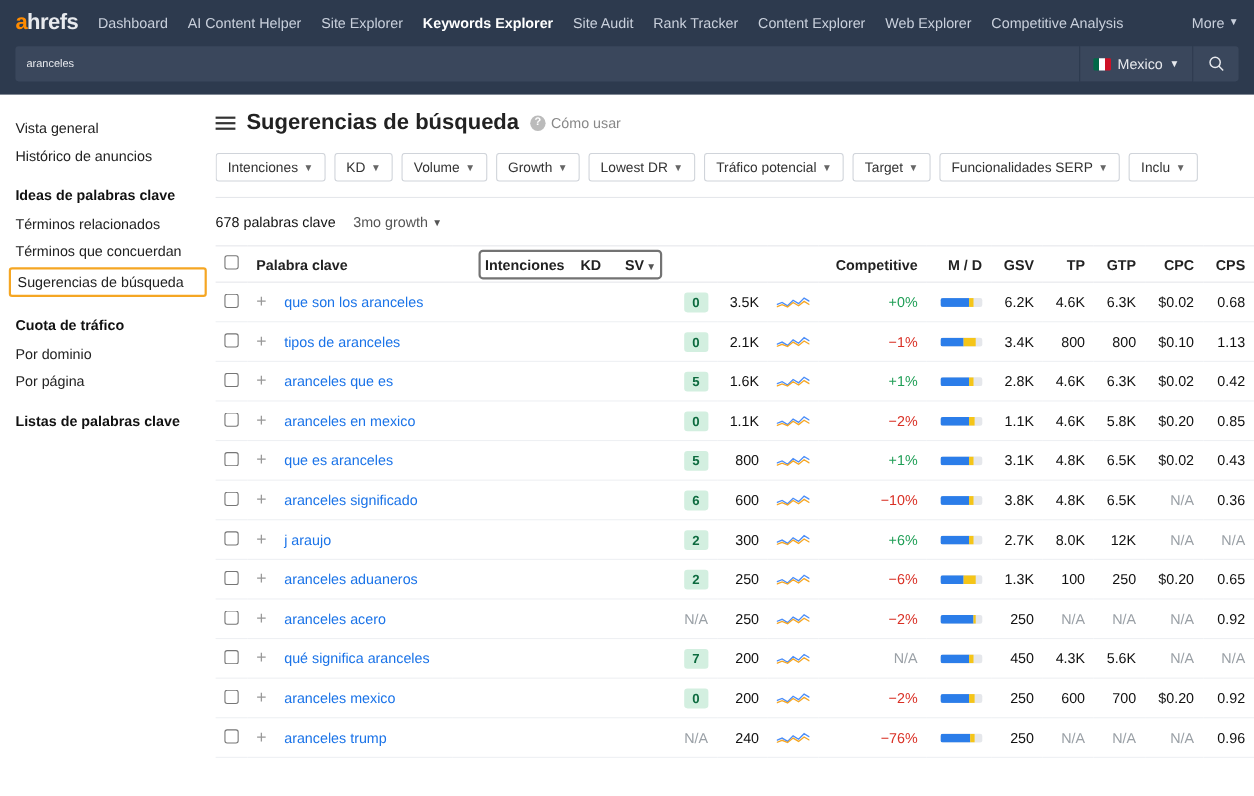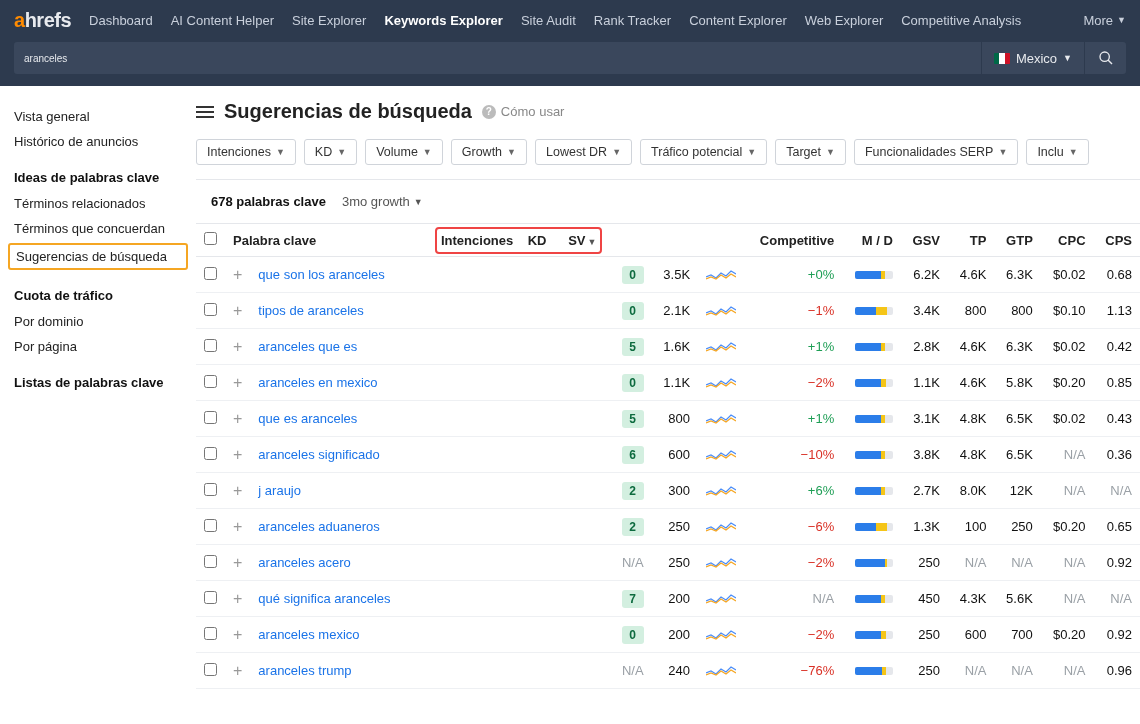--- a/index.html
+++ b/index.html
@@ -36,42 +36,42 @@
   .hamburger div { height:2px; background:#333; margin:3px 0; }
   .page-title { font-size:20px; font-weight:700; color:#222; }
   .howto { color:#888; font-size:13px; display:flex; align-items:center; gap:5px; cursor:pointer; }
   .q-icon { width:14px; height:14px; border-radius:50%; background:#bbb; color:#fff; font-size:10px; display:inline-flex; align-items:center; justify-content:center; font-weight:700; }
 
   .filters { display:flex; gap:8px; padding-bottom:14px; border-bottom:1px solid #e5e7eb; overflow:hidden; white-space:nowrap; }
   .filter { border:1px solid #d0d4da; border-radius:3px; padding:5px 10px; font-size:12.5px; color:#333; display:inline-flex; align-items:center; gap:5px; cursor:pointer; background:#fff; }
   .filter .caret { color:#666; }
 
   .summary { display:flex; align-items:center; gap:16px; padding:14px 0; font-size:13px; }
-  .summary .count { font-weight:700;margin-left:15px; }
+  .summary .count { font-weight:400; }
   .summary .growth { color:#555; cursor:pointer; display:flex; align-items:center; gap:4px; }
 
   
   table { border-collapse:collapse; width:100%; font-size:13px; }
   thead th { text-align:right; font-weight:600; color:#222; padding:8px 8px; border-top:1px solid #e5e7eb; border-bottom:1px solid #e5e7eb; white-space:nowrap; background:#fff; }
   thead th.left { text-align:left; }
   tbody td { text-align:right; padding:8px 8px; border-bottom:1px solid #eef0f3; white-space:nowrap; vertical-align:middle; height:35px; }
   tbody td.left { text-align:left; }
   .chk { width:22px; }
   .chk input { cursor:pointer; }
   .plus { width:22px; color:#999; font-size:16px; cursor:pointer; text-align:center; }
   .kw-link { color:#1a73e8; cursor:pointer; }
   .kd-badge { display:inline-block; min-width:22px; text-align:center; border-radius:3px; padding:2px 6px; color:#0d6b3f; background:#d3efe0; font-weight:600; font-size:12px; }
   .na { color:#9aa0a6; }
   .growth-pos { color:#1e9e55; font-weight:500; }
   .growth-neg { color:#d93025; font-weight:500; }
   .md-bar { width:38px; height:8px; border-radius:2px; background:#e5e7eb; display:inline-block; position:relative; overflow:hidden; }
   .md-bar .m { position:absolute; left:0; top:0; bottom:0; background:#2b7de9; }
   .md-bar .d { position:absolute; top:0; bottom:0; background:#f5c518; }
   .spark { width:30px; height:16px; display:inline-block; }
-  .hdr-highlight { border:2px solid #ef4444; border-radius:4px; padding:4px 4px; }
+  .hdr-highlight { border:2px solid #737373; border-radius:4px; padding:4px 4px; }
   .sv-caret { font-size:9px; color:#555; margin-left:2px; }
   .hidden-col { background:#fff; }
 </style>
 </head>
 <body>
 
 <div class="topbar">
   <div class="logo">
     <span class="a1">a</span><span class="rest">hrefs</span>
   </div>

